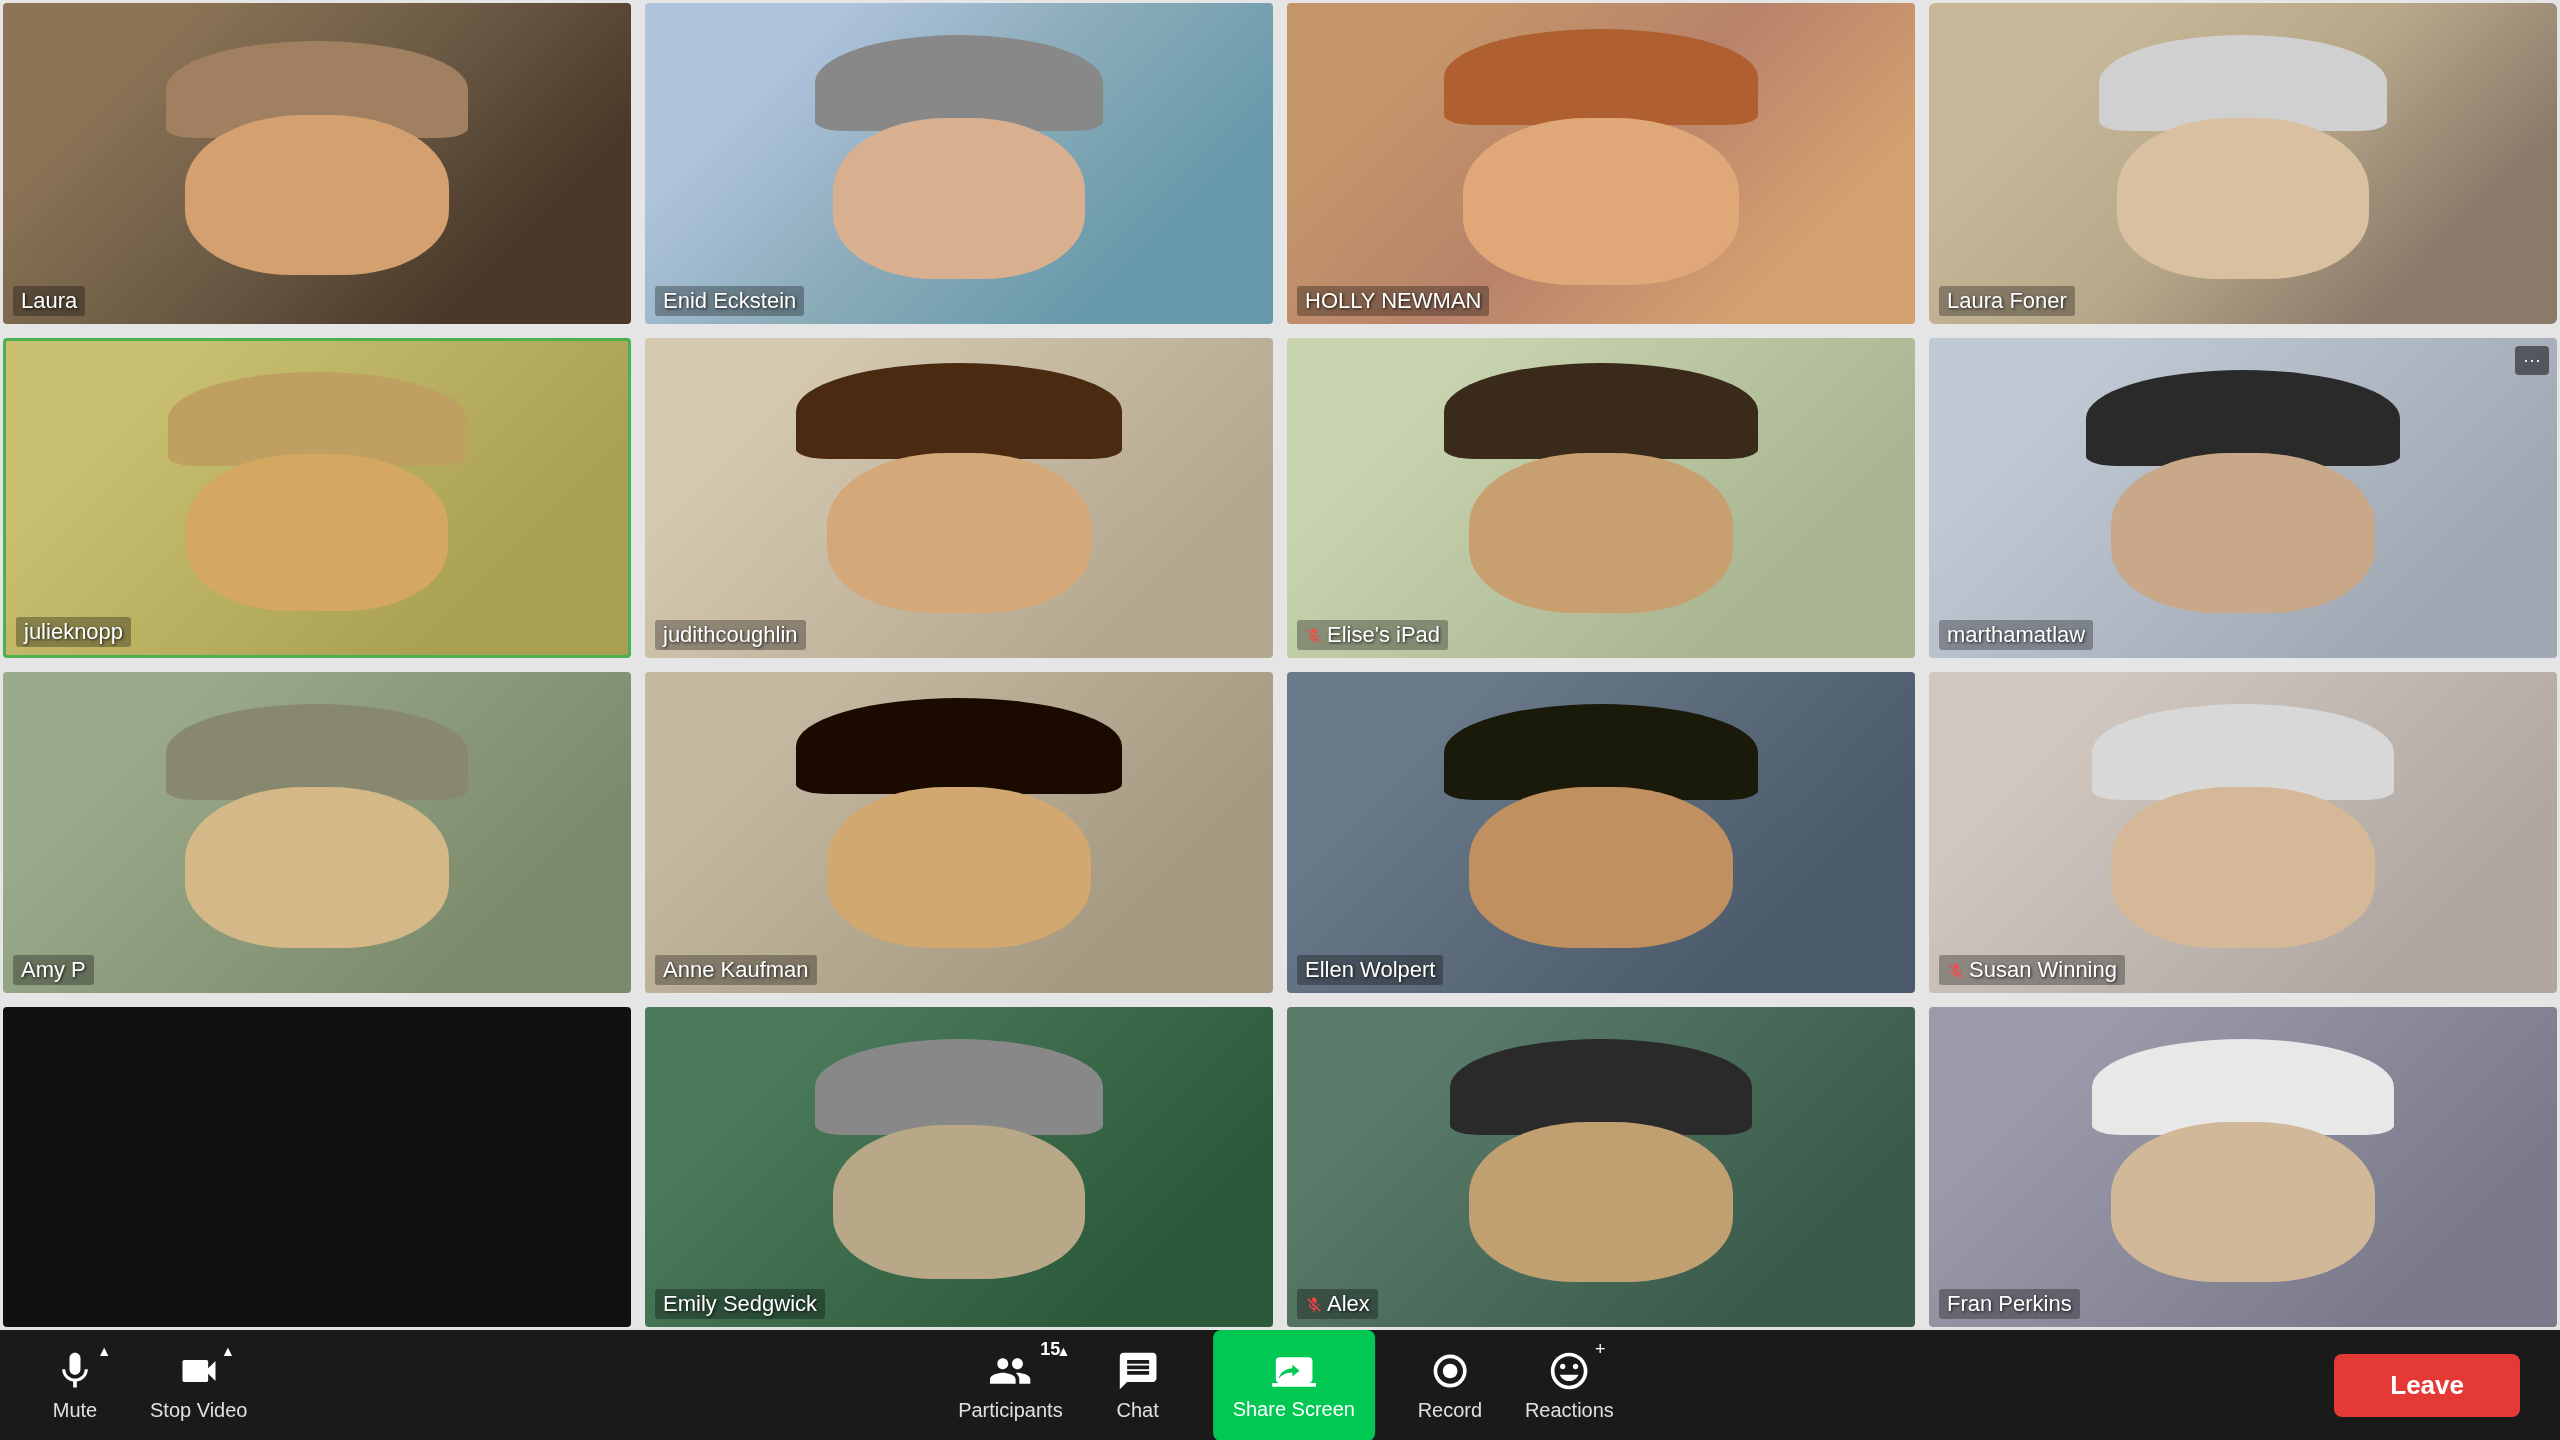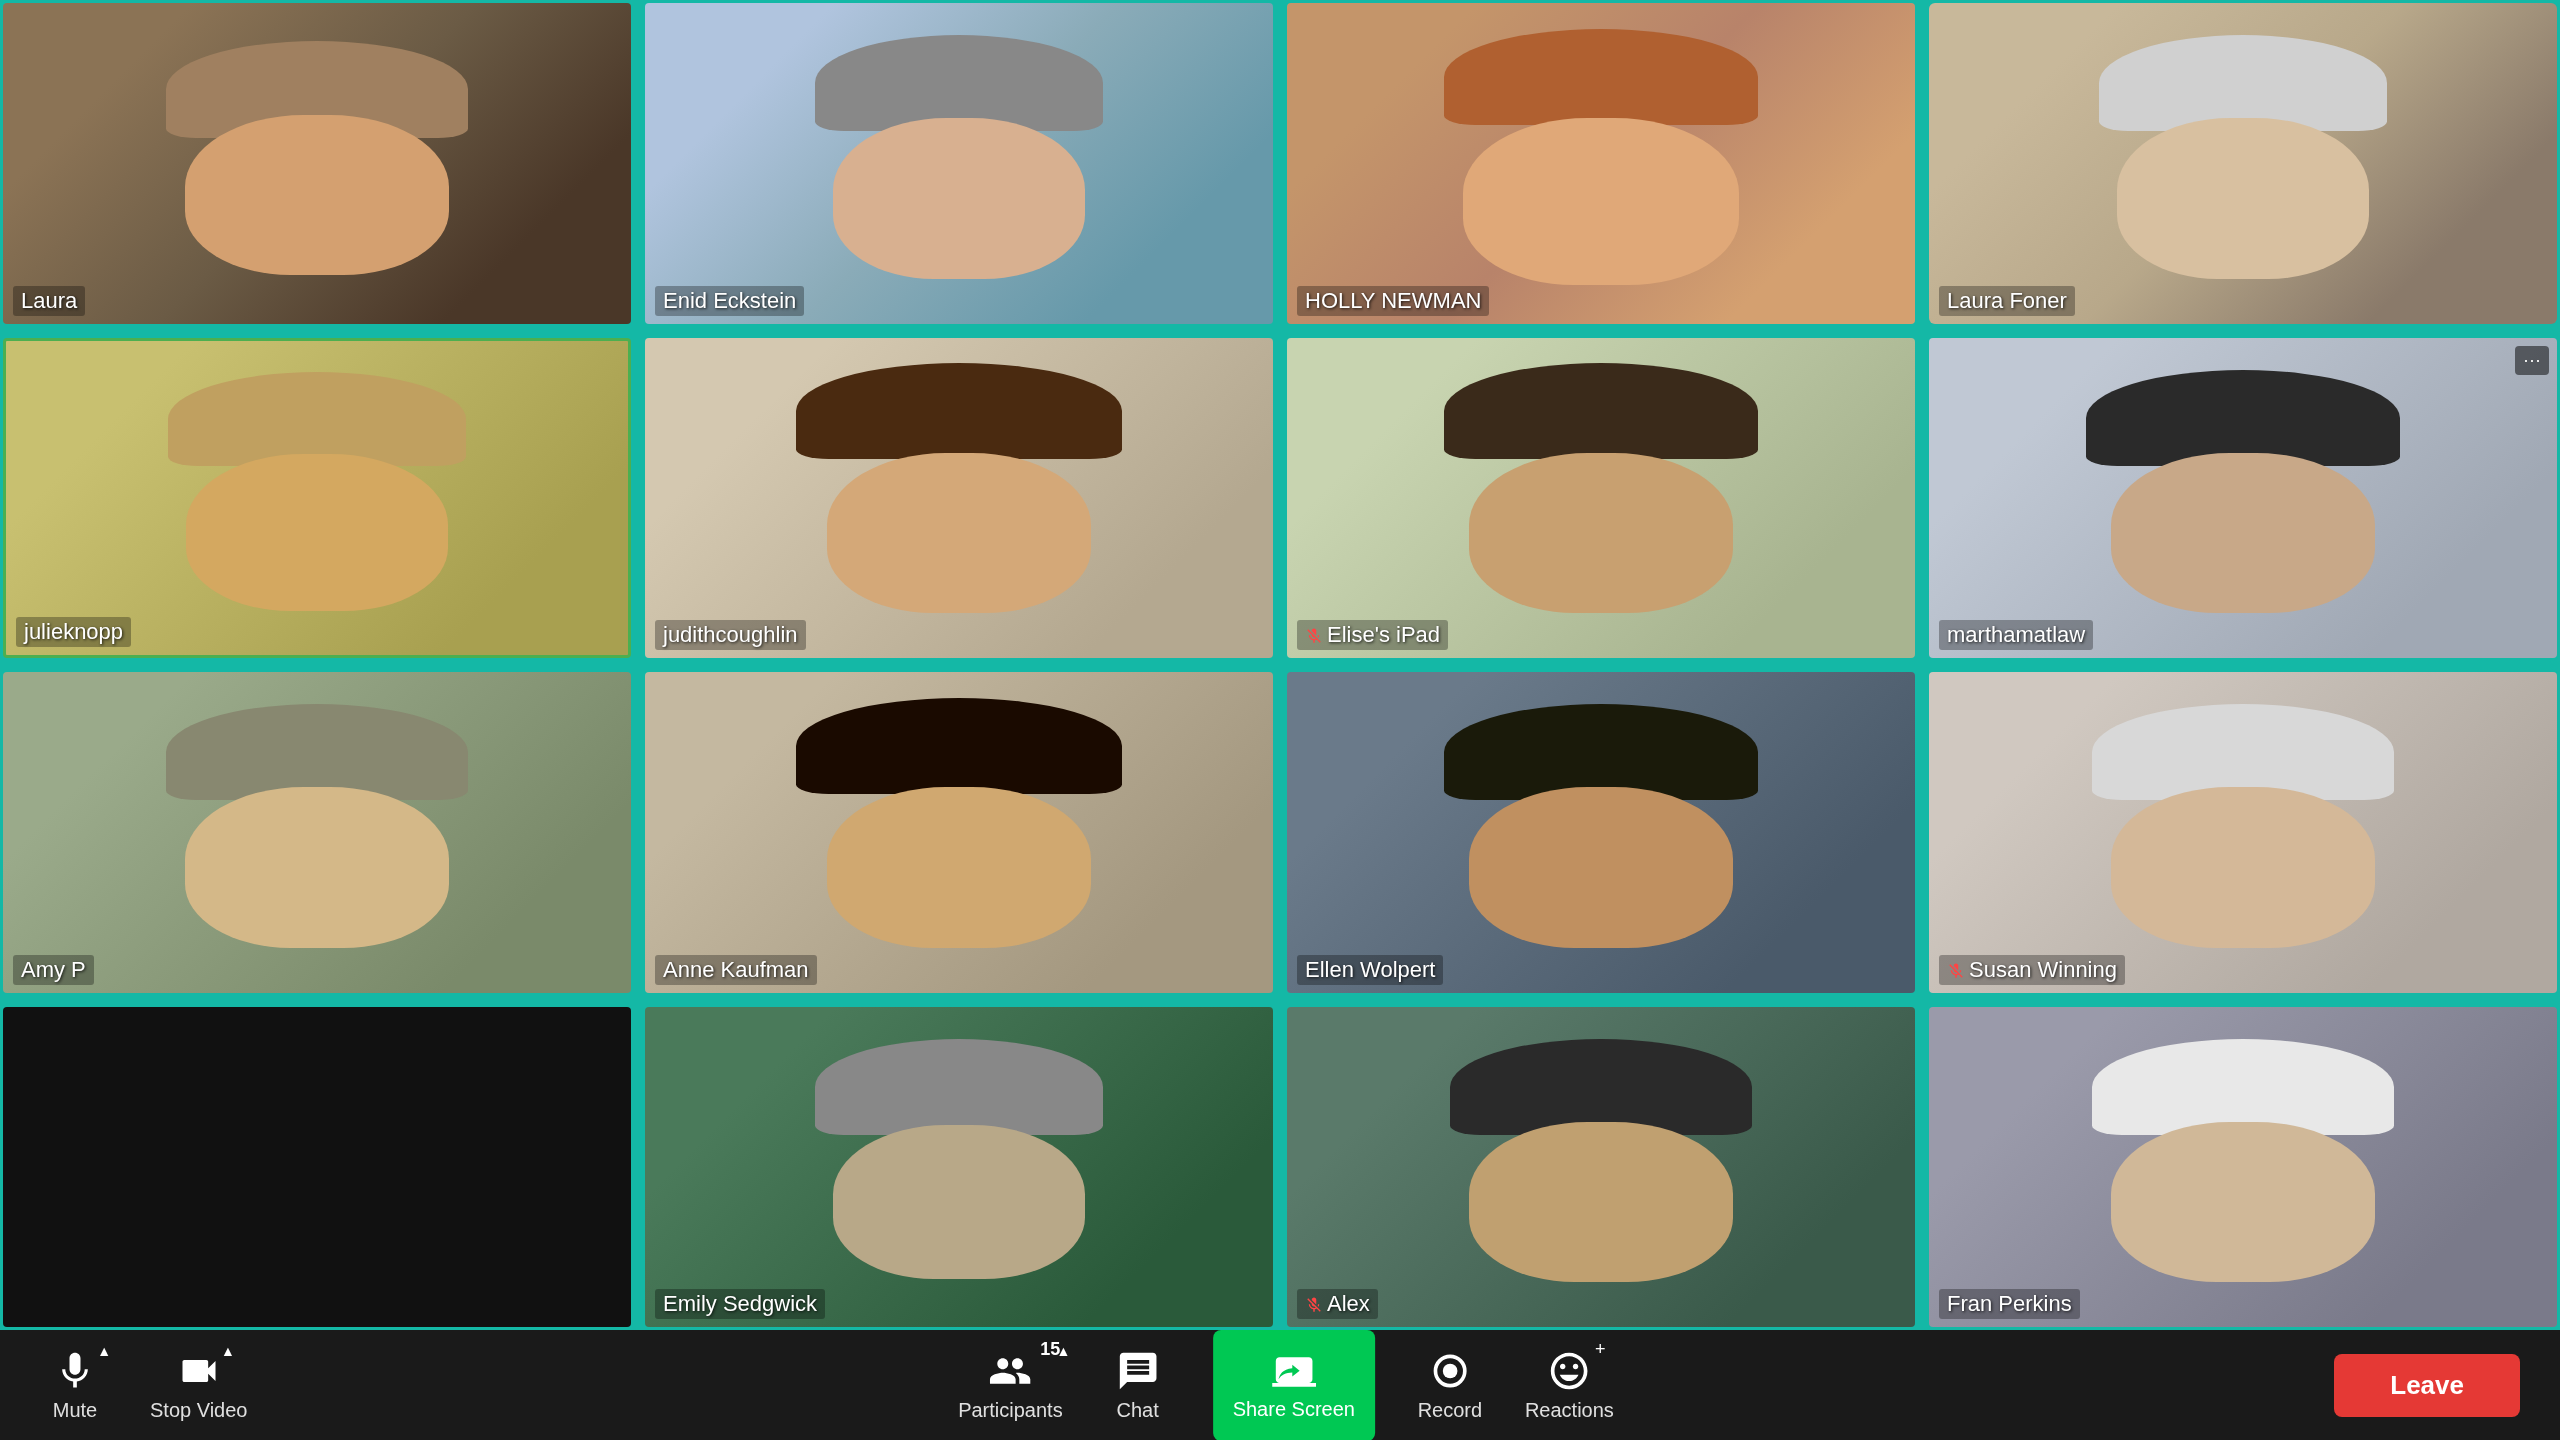--- a/index.html
+++ b/index.html
@@ -11,21 +11,21 @@
       font-family: -apple-system, BlinkMacSystemFont, 'Segoe UI', sans-serif;
       display: flex;
       flex-direction: column;
     }
     #video-grid {
       flex: 1;
       display: grid;
       grid-template-columns: repeat(4, 1fr);
       grid-template-rows: repeat(4, 1fr);
       gap: 14px;
-      background: #14b8a6;
+      background: #e5e5e5;
       padding: 3px;
     }
     .video-cell {
       position: relative;
       background: #2a2a2a;
       overflow: hidden;
       border-radius: 4px;
     }
     .video-cell.active-speaker {
       border: 3px solid #4CAF50;

